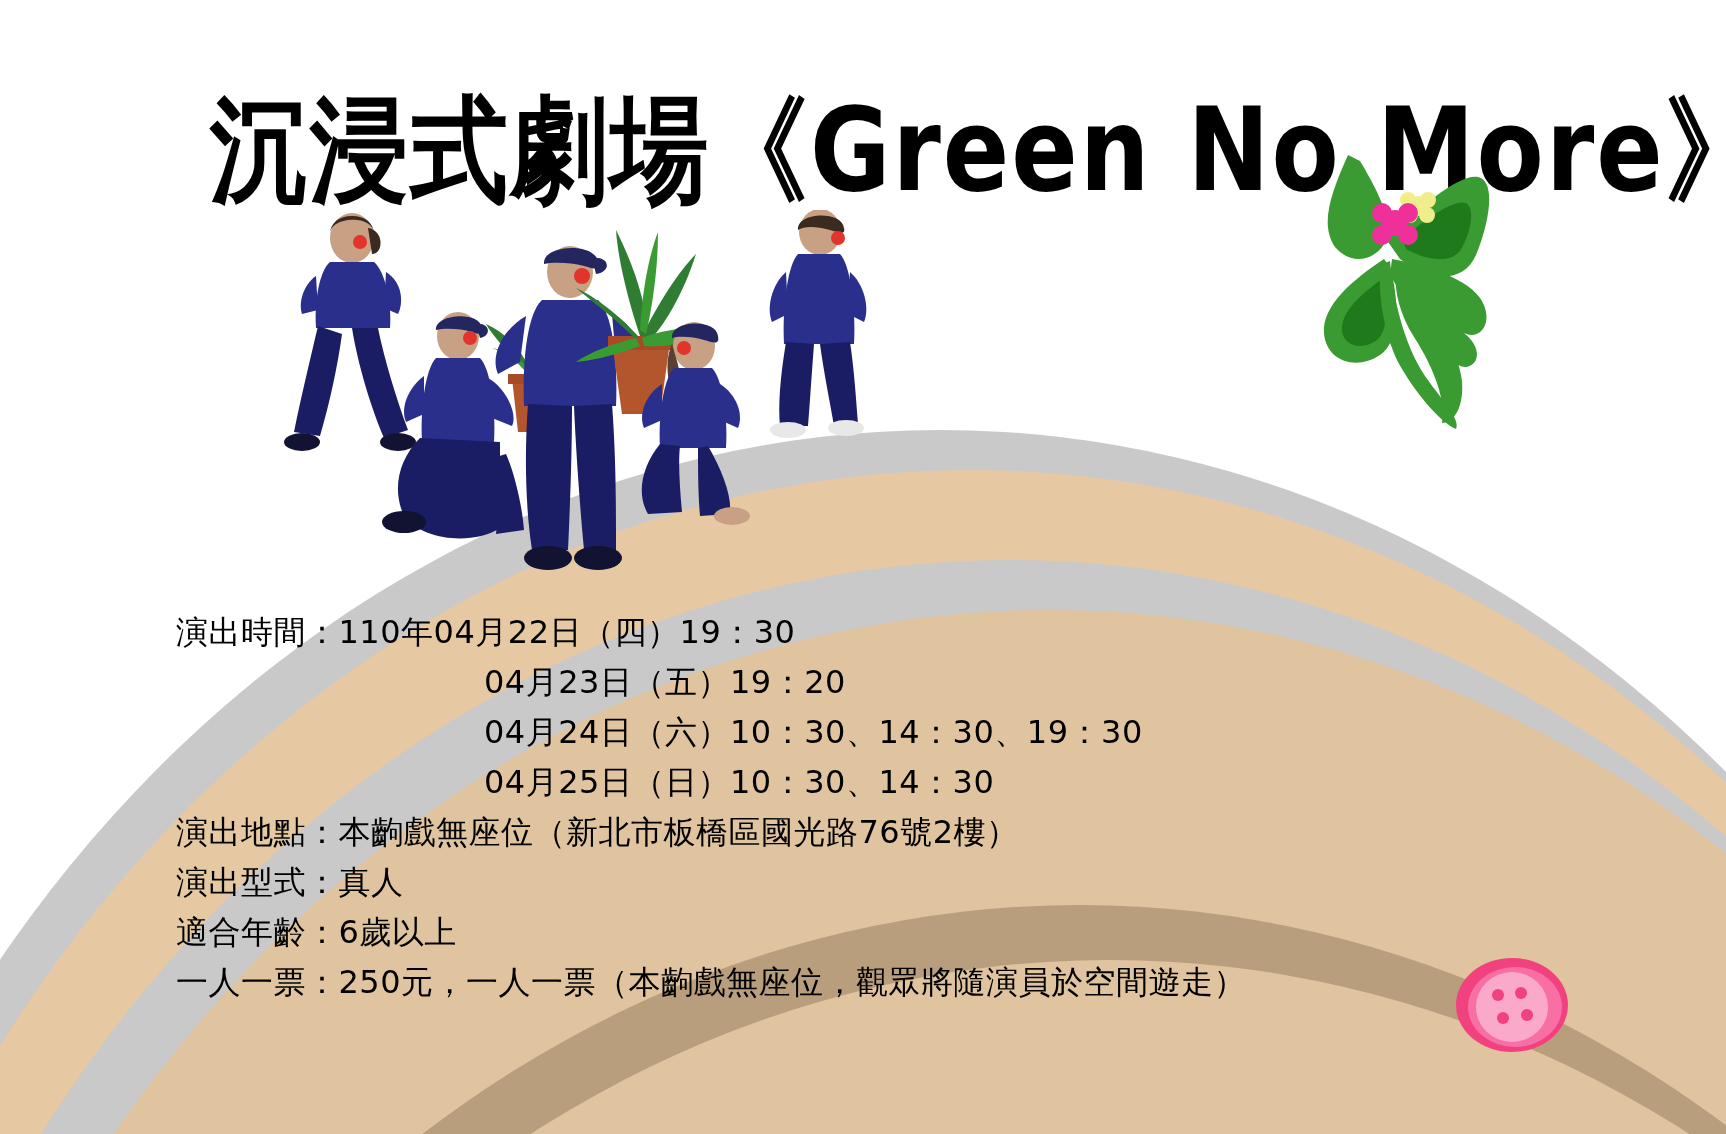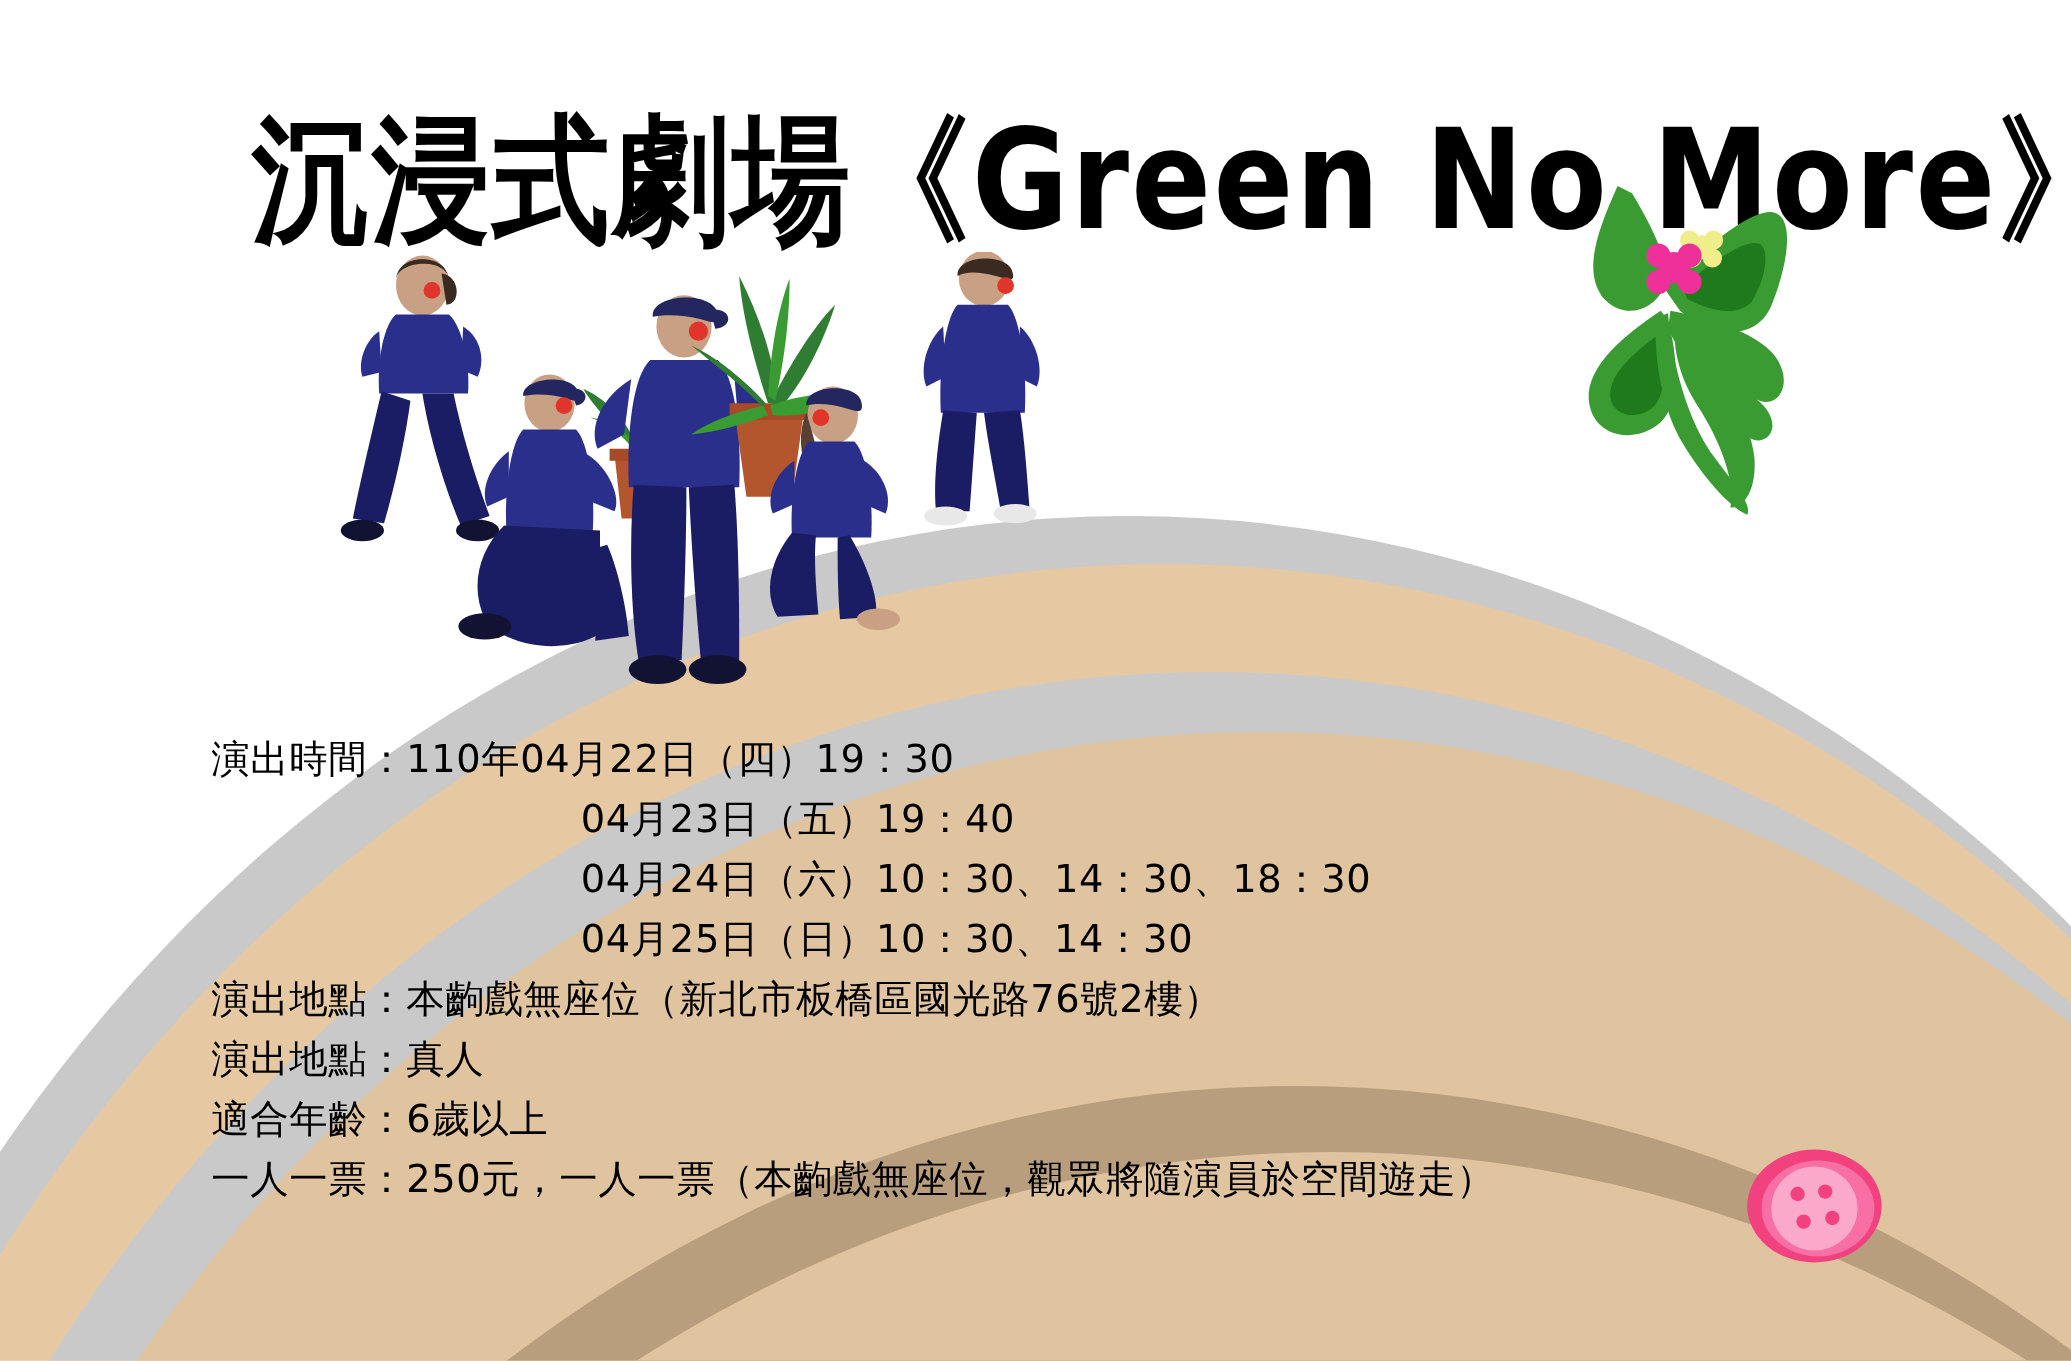--- a/index.html
+++ b/index.html
@@ -246,22 +246,22 @@
       <ellipse cx="57" cy="52" rx="36" ry="35" fill="#fba9ca"></ellipse>
       <circle cx="43" cy="40" r="6" fill="#f2417f"></circle>
       <circle cx="66" cy="38" r="6" fill="#f2417f"></circle>
       <circle cx="48" cy="63" r="6" fill="#f2417f"></circle>
       <circle cx="72" cy="60" r="6" fill="#f2417f"></circle>
     </svg>
   </div>
 
   <div class="info">
     <span class="line">演出時間：110年04月22日（四）19：30</span>
-    <span class="line indent">04月23日（五）19：40</span>
-    <span class="line indent">04月24日（六）10：30、14：30、18：30</span>
+    <span class="line indent">04月23日（五）19：20</span>
+    <span class="line indent">04月24日（六）10：30、14：30、19：30</span>
     <span class="line indent">04月25日（日）10：30、14：30</span>
     <span class="line">演出地點：本齣戲無座位（新北市板橋區國光路76號2樓）</span>
-    <span class="line">演出地點：真人</span>
+    <span class="line">演出型式：真人</span>
     <span class="line">適合年齡：6歲以上</span>
     <span class="line">一人一票：250元，一人一票（本齣戲無座位，觀眾將隨演員於空間遊走）</span>
   </div>
 
 </div>
 
 </body></html>

